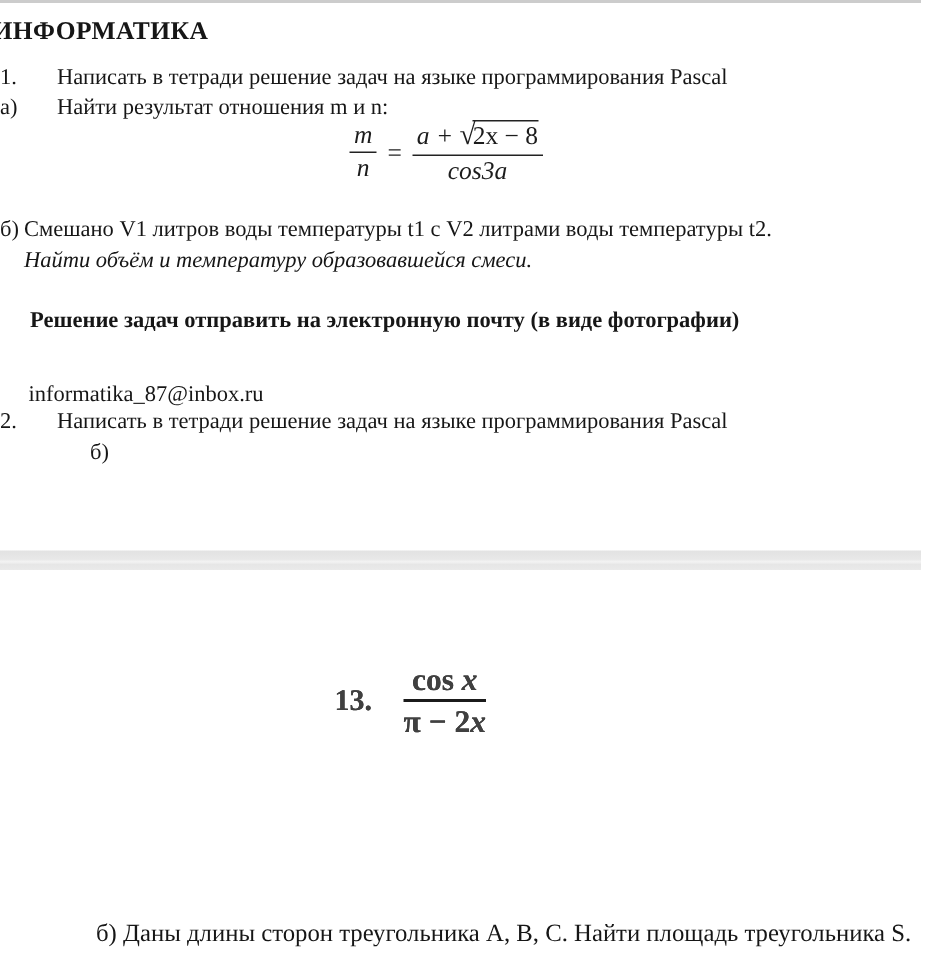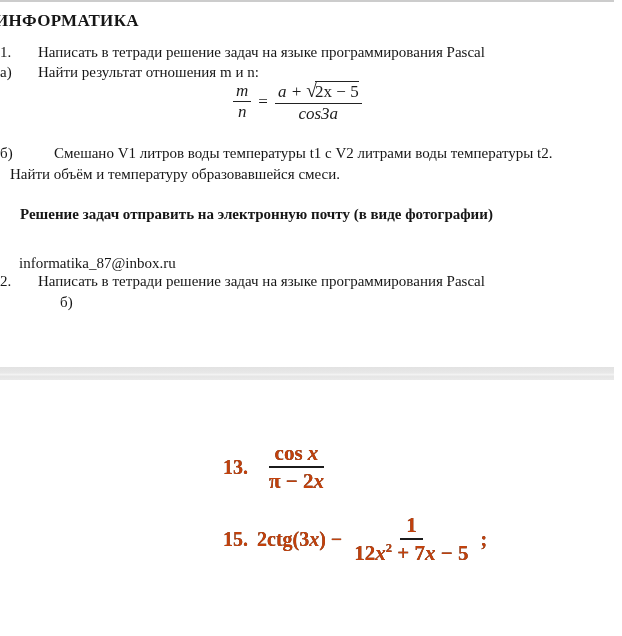--- a/index.html
+++ b/index.html
@@ -82,21 +82,21 @@
     background: linear-gradient(to bottom,
       #e2e2e2 0%, #e8e8e8 45%, #f3f3f3 58%, #e6e6e6 72%, #eaeaea 100%);
   }
 
   
   .ex {
     position: absolute;
     display: flex;
     align-items: center;
     font-weight: bold;
-    color: #c2410c;
+    color: #404040;
     font-size: 20px;
     white-space: nowrap;
     text-shadow: 0 0 0.4px #333;
   }
   .ex .frac { font-size: 21px; margin: 0 6px; }
   .ex .frac .num { border-bottom: 2px solid #1b1b1b; padding: 0 6px 1px; }
   .ex .frac .den { padding: 2px 6px 0; }
   .ex .exnum { margin-right: 9px; }
   .ex i { font-style: italic; }
   .ex sup { font-size: 0.6em; vertical-align: super; line-height: 0; }
@@ -126,34 +126,34 @@
   <div class="f1">
     <span class="frac">
       <span class="num">m</span>
       <span class="den">n</span>
     </span>
     <span class="eq">=</span>
     <span class="frac">
       <span class="num">
         <span>a +</span>
         <span class="sqrt">
-          <span class="rsign">√</span><span class="rad">2x − 5</span>
+          <span class="rsign">√</span><span class="rad">2x − 8</span>
         </span>
       </span>
       <span class="den">cos3a</span>
     </span>
   </div>
 
   <div class="line" style="top:145px;">
     <span class="at" style="left:0;">б)</span>
-    <span class="at" style="left:16px;margin-left:38px;">Смешано V1 литров воды температуры t1 с V2 литрами воды температуры t2.</span>
+    <span class="at" style="left:16px;">Смешано V1 литров воды температуры t1 с V2 литрами воды температуры t2.</span>
   </div>
 
   <div class="line" style="top:166px;">
-    <span class="at" style="left:10px;">Найти объём и температуру образовавшейся смеси.</span>
+    <span class="at" style="left:16px;font-style:italic;">Найти объём и температуру образовавшейся смеси.</span>
   </div>
 
   <div class="line bold" style="top:206px;">
     <span class="at" style="left:20px;">Решение задач отправить на электронную почту (в виде фотографии)</span>
   </div>
 
   <div class="line" style="top:225px;margin-top:30px;">
     <span class="at" style="left:19px;">informatika_87@inbox.ru</span>
   </div>
 
@@ -169,24 +169,18 @@
   <div class="band"></div>
 
   <div class="ex ex13">
     <span class="exnum">13.</span>
     <span class="frac">
       <span class="num"><span>cos </span><i>x</i></span>
       <span class="den"><span>π − 2</span><i>x</i></span>
     </span>
   </div>
 
-  <div class="ex ex15">
-    <span class="exnum">15.</span>
-    <span><span>2ctg(3</span><i>x</i><span>) −</span></span>
-    <span class="frac">
-      <span class="num">1</span>
-      <span class="den"><span>12</span><i>x</i><sup>2</sup><span> + 7</span><i>x</i><span> − 5</span></span>
-    </span>
-    <span>;</span>
+
+  <div class="line footer-line" style="top:612px;">
+    <span class="at" style="left:64px;">б) Даны длины сторон треугольника А, В, С. Найти площадь треугольника S.</span>
   </div>
-
 
 </div>
 
 </body></html>

